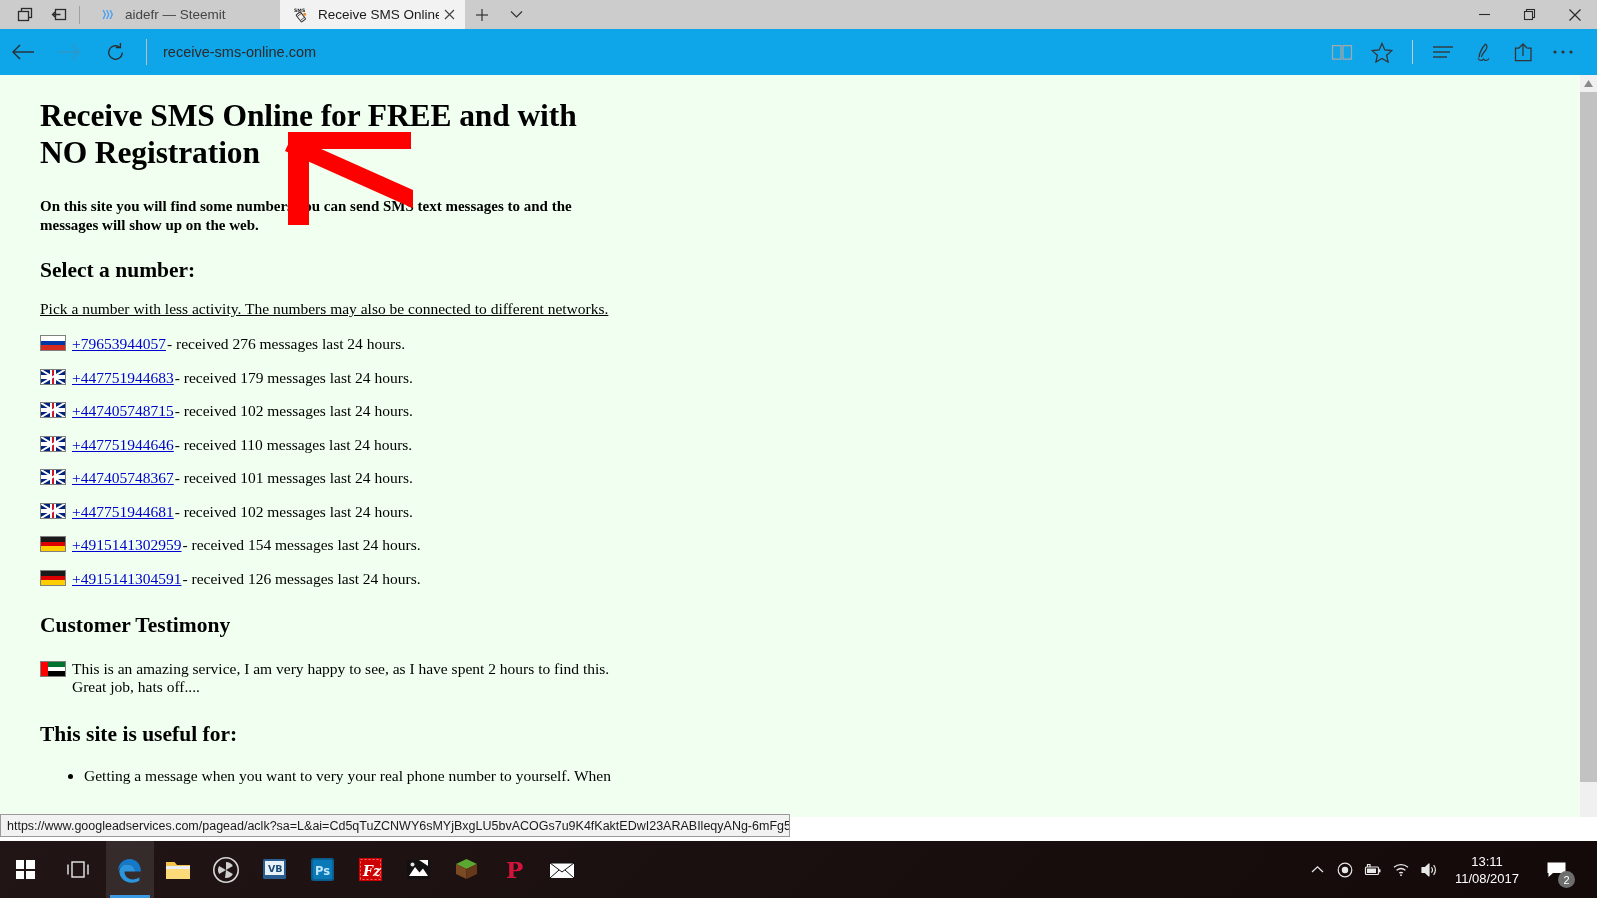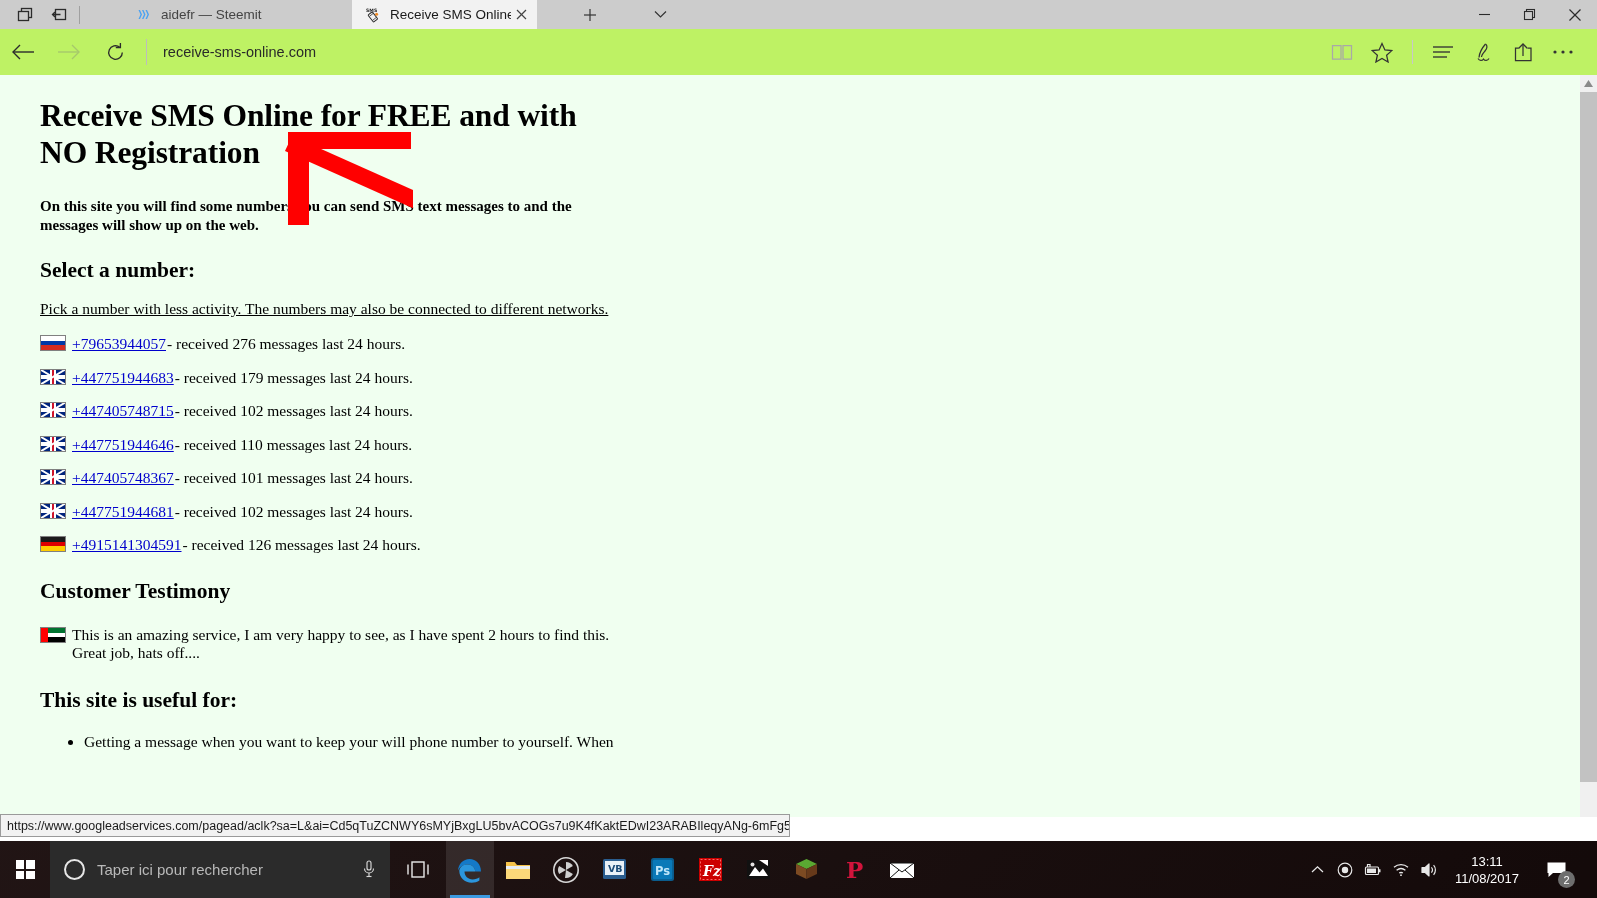--- a/index.html
+++ b/index.html
@@ -11,21 +11,21 @@
     font-family: "Liberation Sans", sans-serif;
   }
 
   body { background: #ffffff; position: relative; }
 
   
   .tabstrip {
     position: absolute; top: 0; left: 0;
     width: 1597px; height: 29px;
     background: #cccccc;
-    display: flex; align-items: stretch; gap: 36px;
+    display: flex; align-items: stretch;
   }
   .tabstrip-left {
     display: flex; align-items: center;
     padding: 0 4px 0 8px;
   }
   .tb-icon {
     width: 34px; height: 29px;
     display: flex; align-items: center; justify-content: center;
     color: #2b2b2b;
   }
@@ -70,21 +70,21 @@
   .wc {
     width: 45px; height: 29px;
     display: flex; align-items: center; justify-content: center;
     color: #2b2b2b;
   }
 
   
   .navbar {
     position: absolute; top: 29px; left: 0;
     width: 1597px; height: 46px;
-    background: #bef264;
+    background: #0ea5e9;
     display: flex; align-items: center;
   }
   .navbtn {
     width: 46px; height: 46px;
     display: flex; align-items: center; justify-content: center;
   }
   .navbtn.disabled { opacity: .34; }
   .nav-sep {
     width: 1px; height: 26px; background: #bdbdbd; margin: 0 12px 0 8px;
   }
@@ -494,39 +494,44 @@
         <li>
           <span class="flag flag-gb">
             <span class="gb-cross-h"></span>
             <span class="gb-cross-v"></span>
           </span>
           <a class="phone" href="#" style="color: rgb(0, 0, 204);">+447751944681</a>
           <span class="msg"> - received 102 messages last 24 hours.</span>
         </li>
         <li>
           <span class="flag flag-de"></span>
+          <a class="phone" href="#" style="color: rgb(0, 0, 204);">+4915141302959</a>
+          <span class="msg"> - received 154 messages last 24 hours.</span>
+        </li>
+        <li>
+          <span class="flag flag-de"></span>
           <a class="phone" href="#" style="color: rgb(0, 0, 204);">+4915141304591</a>
           <span class="msg"> - received 126 messages last 24 hours.</span>
         </li>
       </ul>
 
     <h2 class="testimony-head">Customer Testimony</h2>
 
     <div class="testimony">
       <span class="flag flag-ae">
         <span class="ae-stripes"></span>
           <span class="ae-bar"></span>
       </span>
       <span>This is an amazing service, I am very happy to see, as I have spent 2 hours to find this. Great job, hats off....</span>
     </div>
 
     <h2 class="useful-head">This site is useful for:</h2>
 
     <ul class="useful" id="usefullist">
-        <li>Getting a message when you want to keep your will phone number to yourself. When</li>
+        <li>Getting a message when you want to very your real phone number to yourself. When</li>
       </ul>
   </div>
 
   <svg class="arrow-annot" viewBox="0 0 130 100" xmlns="http://www.w3.org/2000/svg">
     <path d="M5 5 L128 5 L128 22 L26 22 L26 98 L5 98 Z" fill="#ff0000"></path>
     <path d="M9 9 L150 72 L143 87 L2 24 Z" fill="#ff0000"></path>
   </svg>
 </div>
 
 <div class="scrollbar">
@@ -545,32 +550,20 @@
 <div class="taskbar">
   <div class="start">
     <span class="winlogo">
       <i></i>
         <i></i>
         <i></i>
         <i></i>
     </span>
   </div>
 
-  <div class="searchbox">
-    <span class="cortana"></span>
-    <span class="search-ph">Taper ici pour rechercher</span>
-    <span class="mic">
-      <svg width="12" height="19" viewBox="0 0 12 19" fill="none" stroke="#d8d8d8" stroke-width="1.15">
-        <rect x="4" y="1" width="4" height="9" rx="2"></rect>
-        <path d="M1.5 8.5 A4.5 4.5 0 0 0 10.5 8.5"></path>
-        <line x1="6" y1="13" x2="6" y2="16"></line>
-          <line x1="3.5" y1="16.5" x2="8.5" y2="16.5"></line>
-      </svg>
-    </span>
-  </div>
 
   <div class="taskview">
     <svg width="28" height="19" viewBox="0 0 28 19" fill="none" stroke="#eaeaea" stroke-width="1.4">
       <rect x="8" y="2" width="12" height="15"></rect>
       <path d="M4 4.5 V14.5"></path>
         <path d="M24 4.5 V14.5"></path>
     </svg>
   </div>
 
   <div class="tb-app running">

